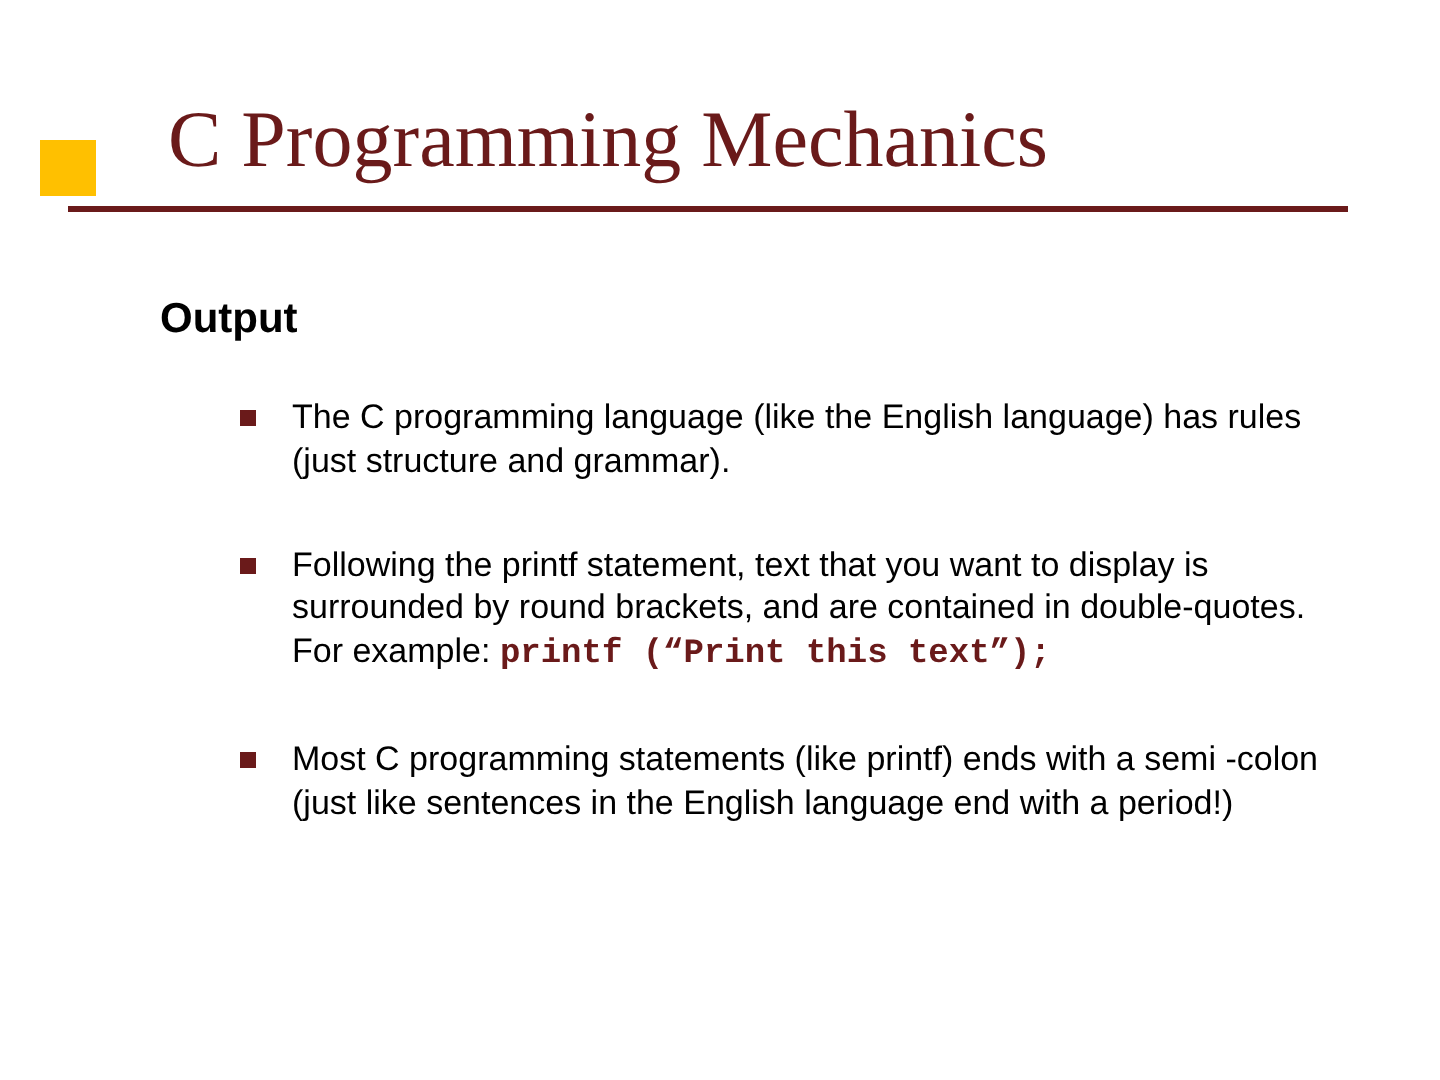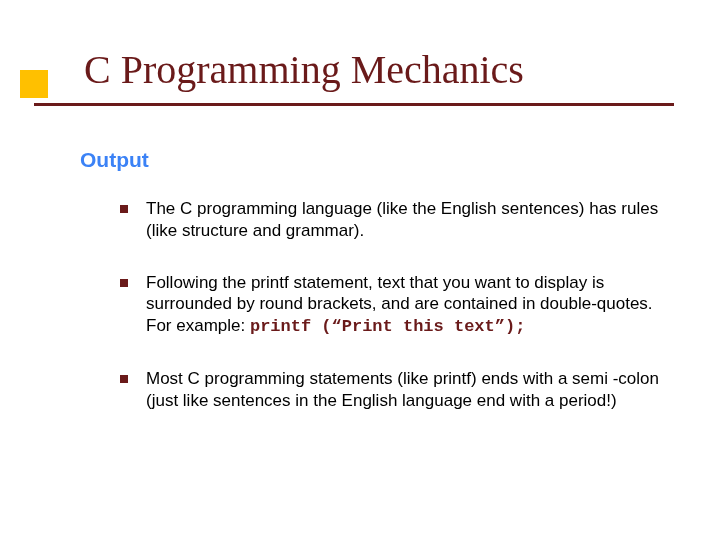--- a/index.html
+++ b/index.html
@@ -1,21 +1,21 @@
 <!DOCTYPE html>
 <html><head>
 <meta charset="utf-8">
 <style>
   * { margin: 0; padding: 0; box-sizing: border-box; }
   html, body { width: 720px; height: 540px; background: #fff; font-family: Verdana, Geneva, sans-serif; color: #000; }
   .slide { position: relative; width: 720px; height: 540px; padding: 0; }
   .accent-box { position: absolute; top: 70px; left: 20px; width: 28px; height: 28px; background: #ffc000; }
   .title { position: absolute; top: 46px; left: 84px; font-family: "Times New Roman", Times, serif; font-size: 40px; font-weight: 400; color: #6a1a1a; letter-spacing: 0px; }
   .rule { position: absolute; top: 103px; left: 34px; width: 640px; height: 0; border-top: 3px solid #6a1a1a; }
-  .subhead { position: absolute; top: 148px; left: 80px; font-size: 21px; font-weight: 700; color: #3b82f6; }
+  .subhead { position: absolute; top: 148px; left: 80px; font-size: 21px; font-weight: 700; color: #000000; }
   .body { position: absolute; top: 198px; left: 120px; width: 560px; }
   .item { display: flex; align-items: flex-start; margin-bottom: 30px; }
   .bullet { flex: 0 0 auto; width: 8px; height: 8px; background: #6a1a1a; margin-top: 7px; margin-right: 18px; }
   .text { flex: 1 1 auto; font-size: 17px; line-height: 1.28; color: #000; }
   .code { font-family: "Courier New", Courier, monospace; color: #6a1a1a; font-weight: 700; }
 </style>
 </head>
 <body>
 <div class="slide">
 
@@ -24,21 +24,21 @@
   <div class="title">C Programming Mechanics</div>
 
   <div class="rule"></div>
 
   <div class="subhead">Output</div>
 
   <div class="body">
 
     <div class="item">
       <div class="bullet"></div>
-      <div class="text">The C programming language (like the English sentences) has rules (like structure and grammar).</div>
+      <div class="text">The C programming language (like the English language) has rules (just structure and grammar).</div>
     </div>
 
     <div class="item">
       <div class="bullet"></div>
       <div class="text">
         <span>Following the printf statement, text that you want to display is surrounded by round brackets, and are contained in double-quotes.  For example: </span>
         <span class="code">printf (“Print this text”);</span>
       </div>
     </div>
 

